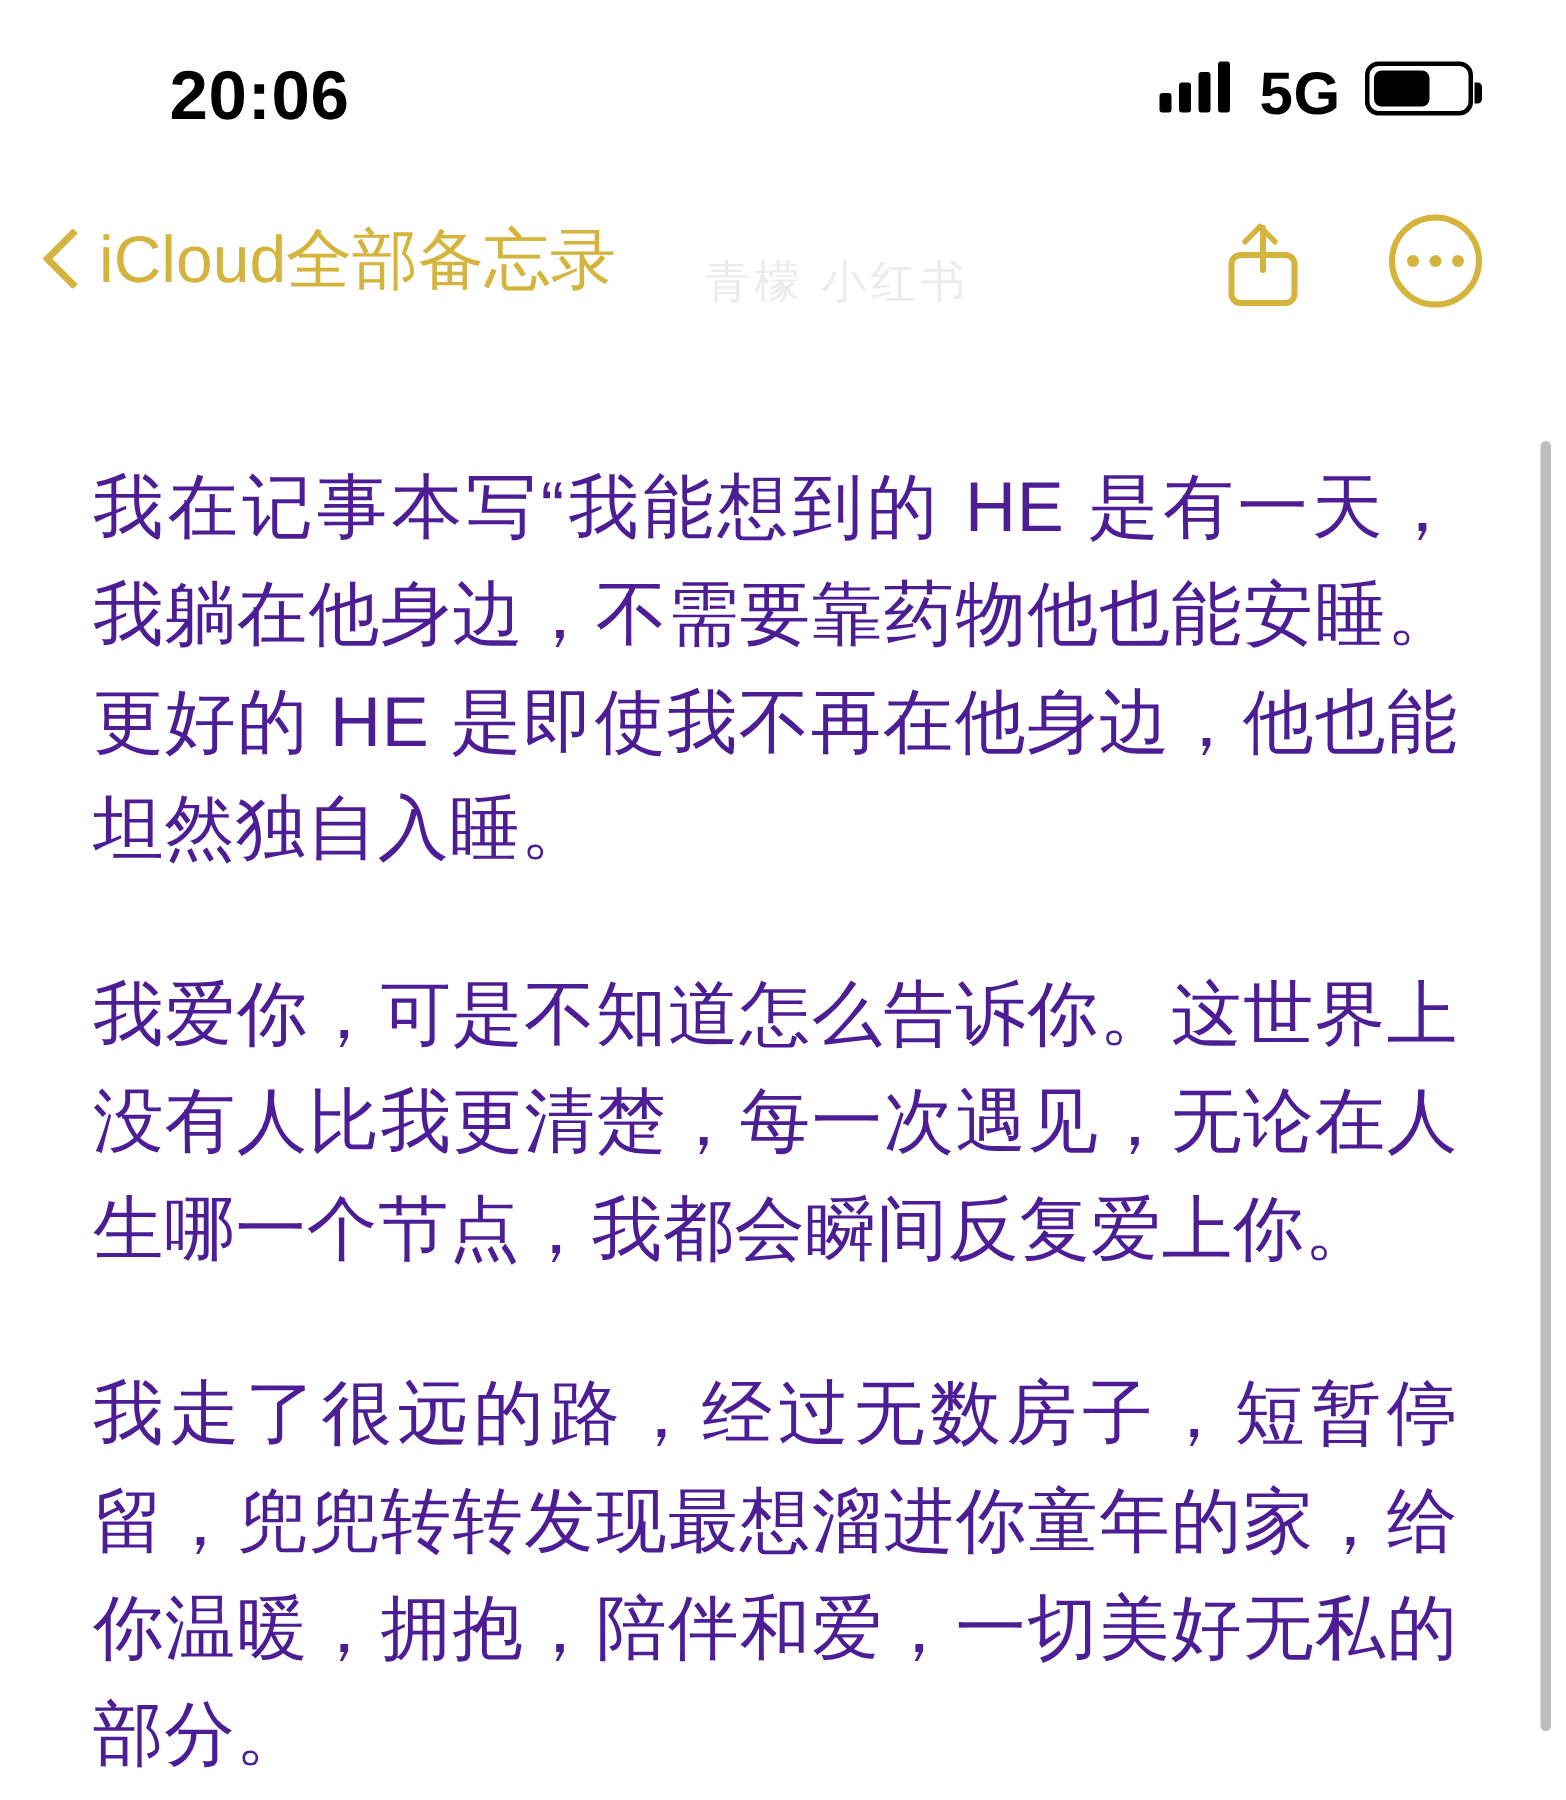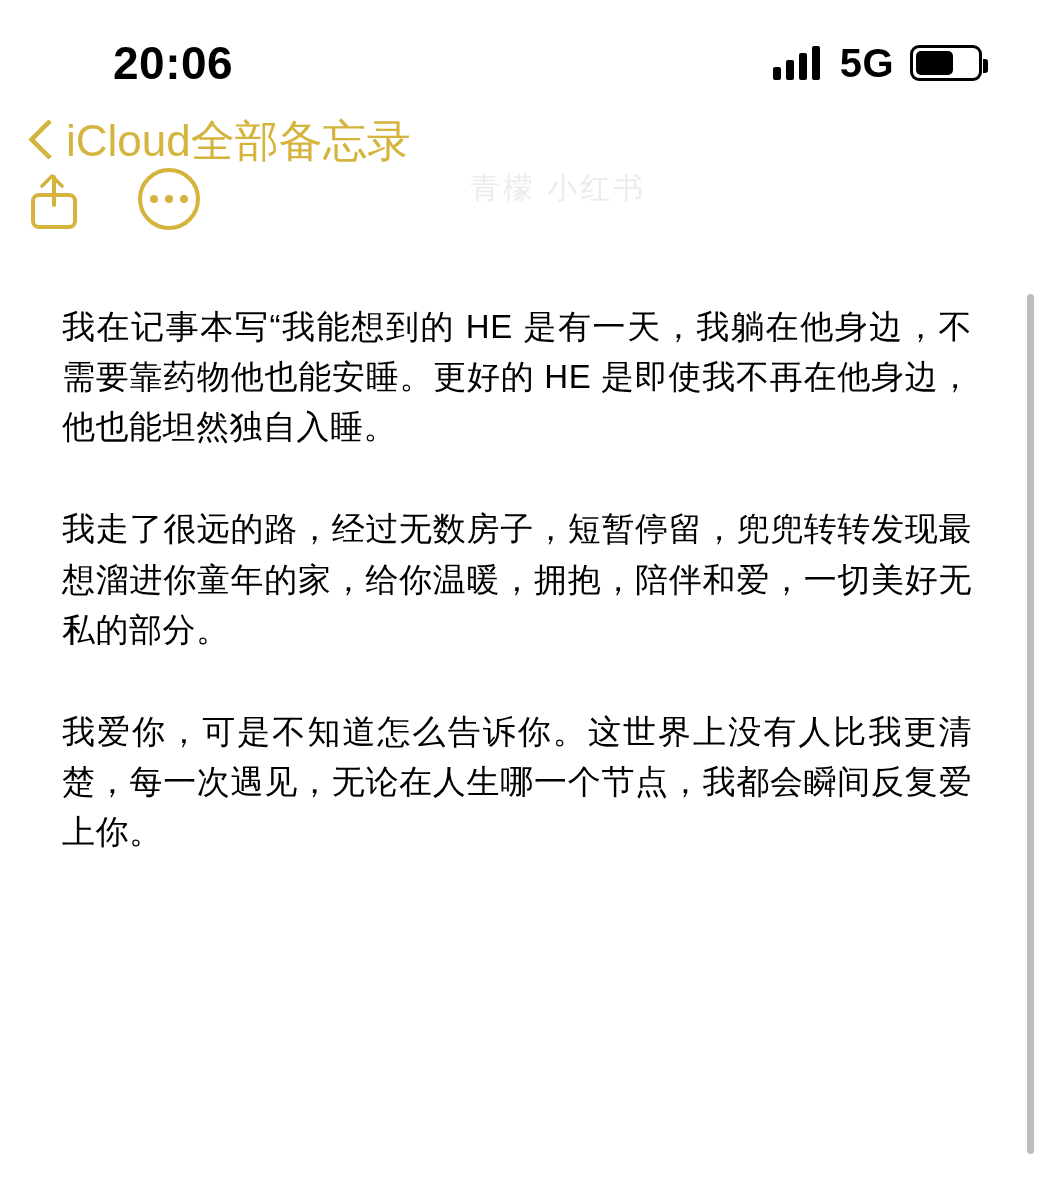--- a/index.html
+++ b/index.html
@@ -31,21 +31,20 @@
     font-size: 46px;
     font-weight: bold;
     letter-spacing: 0.5px;
     color: #000;
     line-height: 1;
     padding-top: 8px;
     margin-left: 13px;
   }
   .status-right {
     display: flex;
-    align-items: center;
     gap: 16px;
     padding-top: 8px;
   }
   .signal {
     display: flex;
     align-items: flex-end;
     gap: 5px;
     height: 34px;
   }
   .signal i {
@@ -90,24 +89,23 @@
   .battery .fill {
     height: 100%;
     background: #000;
     border-radius: 5px;
   }
 
   
   .nav-bar {
     height: 112px;
     display: flex;
-    align-items: flex-start;
+    align-items: center;
     padding: 0 56px 0 28px;
     position: relative;
-    flex-direction: column;
   }
   .nav-back {
     display: flex;
     align-items: center;
     gap: 10px;
     color: #d4b43c;
     cursor: pointer;
   }
   .chevron {
     width: 28px;
@@ -192,23 +190,23 @@
     background: #d4b43c;
     display: block;
   }
 
   
   .note-body {
     position: relative;
     padding: 72px 72px 0 62px;
   }
   .note-para {
-    font-size: 33px;
+    font-size: 47px;
     line-height: 1.52;
-    color: #000000;
+    color: #4c1d95;
     letter-spacing: 0.5px;
     margin-bottom: 52px;
     text-align: justify;
     word-break: break-all;
   }
   .note-para:last-child { margin-bottom: 0; }
 
   
   .scroll-indicator {
     position: absolute;
@@ -270,19 +268,19 @@
           <i></i>
           <i></i>
       </span>
     </div>
   </div>
 
   <div class="watermark">青檬 小红书</div>
 
   <div class="note-body">
     <p class="note-para">我在记事本写“我能想到的 HE 是有一天，我躺在他身边，不需要靠药物他也能安睡。更好的 HE 是即使我不再在他身边，他也能坦然独自入睡。</p>
+    <p class="note-para">我爱你，可是不知道怎么告诉你。这世界上没有人比我更清楚，每一次遇见，无论在人生哪一个节点，我都会瞬间反复爱上你。</p>
     <p class="note-para">我走了很远的路，经过无数房子，短暂停留，兜兜转转发现最想溜进你童年的家，给你温暖，拥抱，陪伴和爱，一切美好无私的部分。</p>
-    <p class="note-para">我爱你，可是不知道怎么告诉你。这世界上没有人比我更清楚，每一次遇见，无论在人生哪一个节点，我都会瞬间反复爱上你。</p>
   </div>
 
   <div class="scroll-indicator"></div>
 
 </div>
 
 </body></html>

